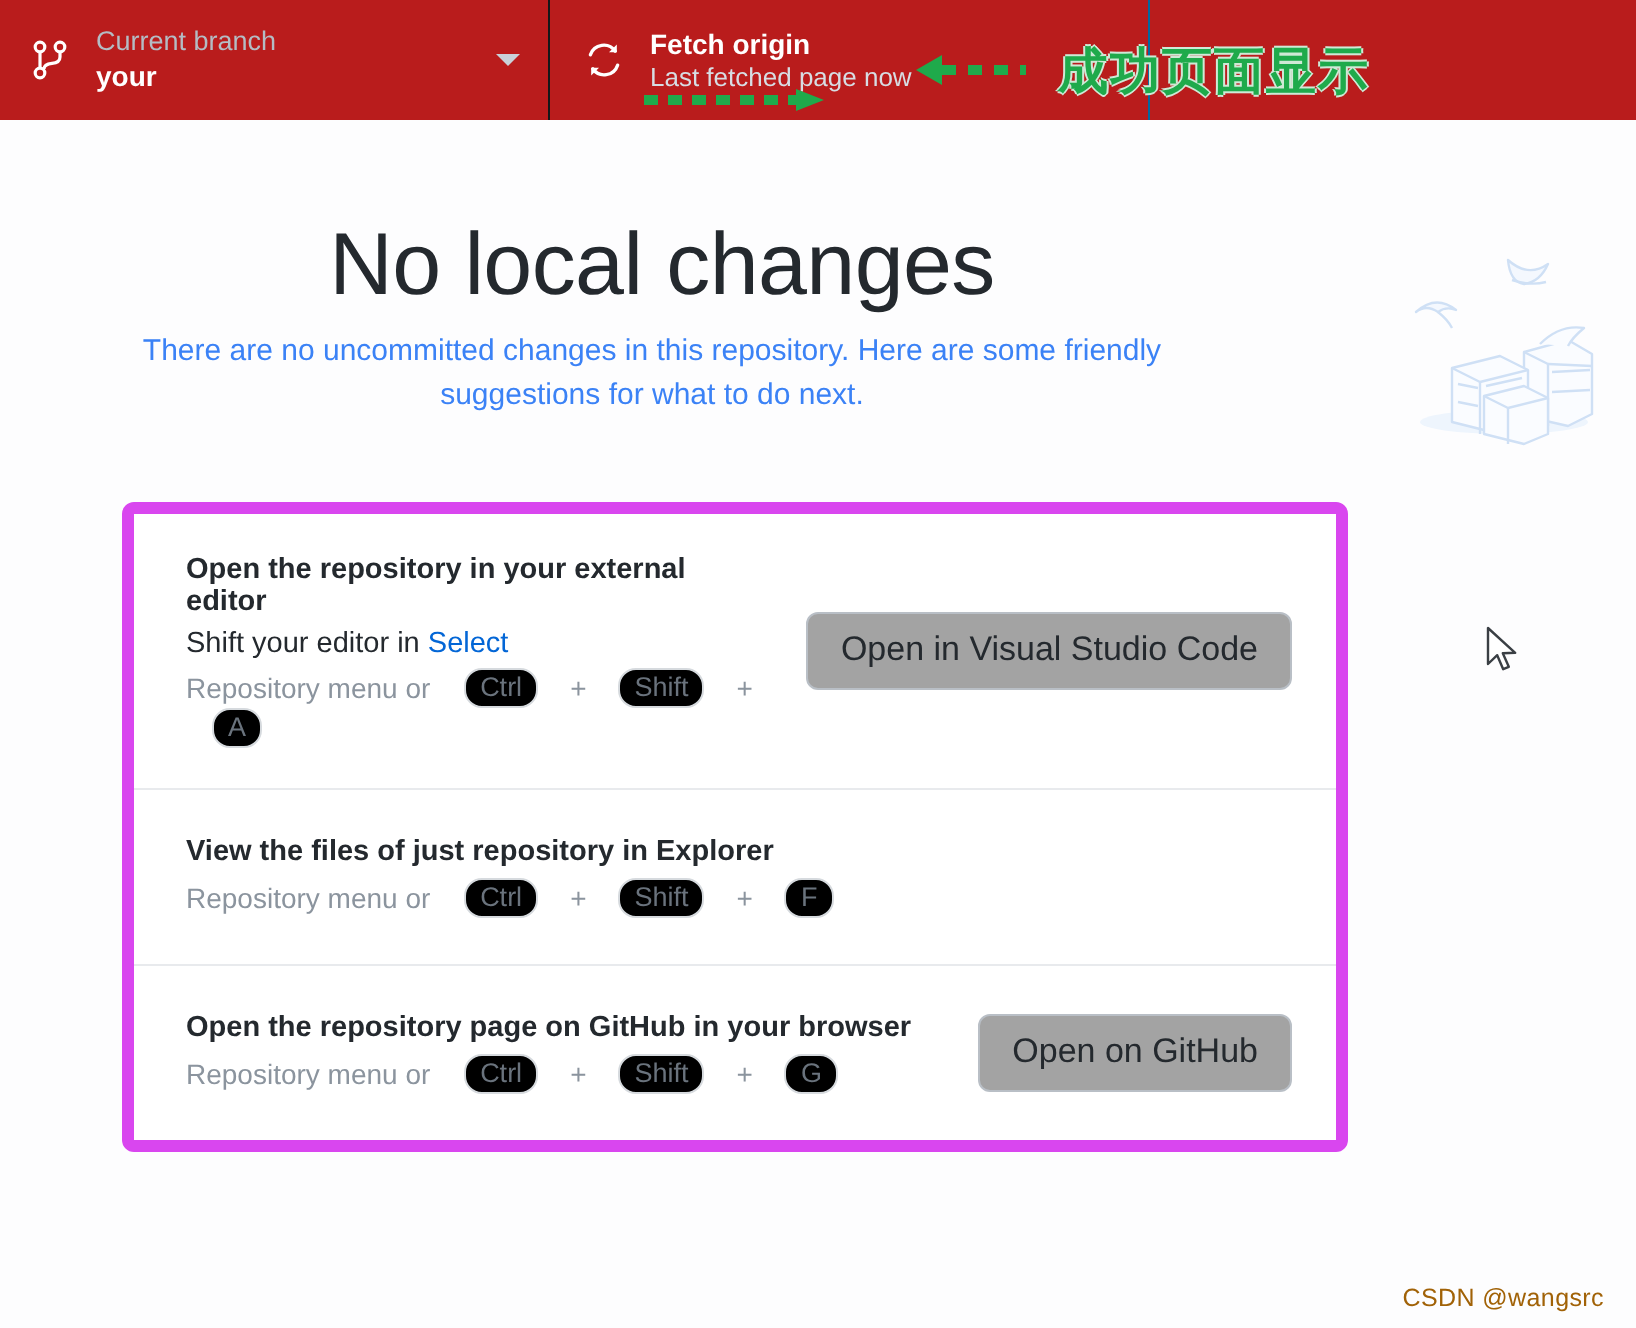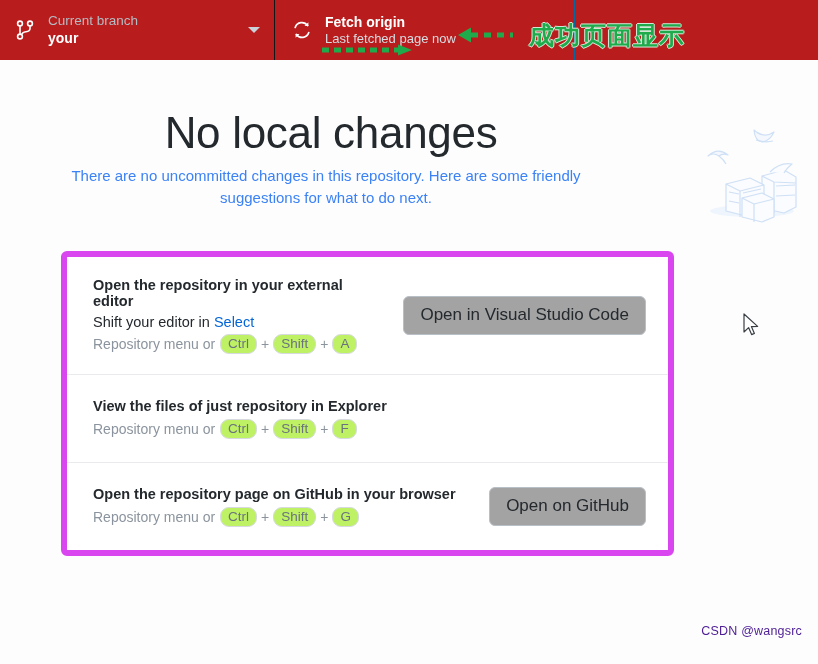--- a/index.html
+++ b/index.html
@@ -211,22 +211,22 @@
     margin: 0 3px;
   }
   .kbd {
     display: inline-block;
     border: 1px solid #d6dade;
     border-radius: 9px;
     padding: 0px 7px 1px 7px;
     font-size: 13.5px;
     color: #6a737d;
     line-height: 17px;
-    background: #bef264;
-    margin: 0 1px;
+    background: #000000;
+    margin: 0 13px;
   }
   .btn {
     flex: 0 0 auto;
     margin-left: 18px;
     border: 1px solid #b9bfc6;
     border-radius: 6px;
     background: #a3a3a3;
     color: #24292e;
     font-family: "Liberation Sans", sans-serif;
     font-size: 17px;
@@ -241,23 +241,23 @@
     left: 742px;
     top: 313px;
     width: 20px;
     height: 26px;
     pointer-events: none;
   }
 
   .watermark {
     position: absolute;
     right: 16px;
-    bottom: 26px;
+    bottom: 8px;
     font-size: 12.5px;
-    color: #4c1d95;
+    color: #a16207;
     font-family: "Liberation Sans", sans-serif;
     letter-spacing: 0.2px;
   }
 </style>
 </head>
 <body>
 
 <div class="toolbar">
 
   <div class="toolbar-section branch-section">

